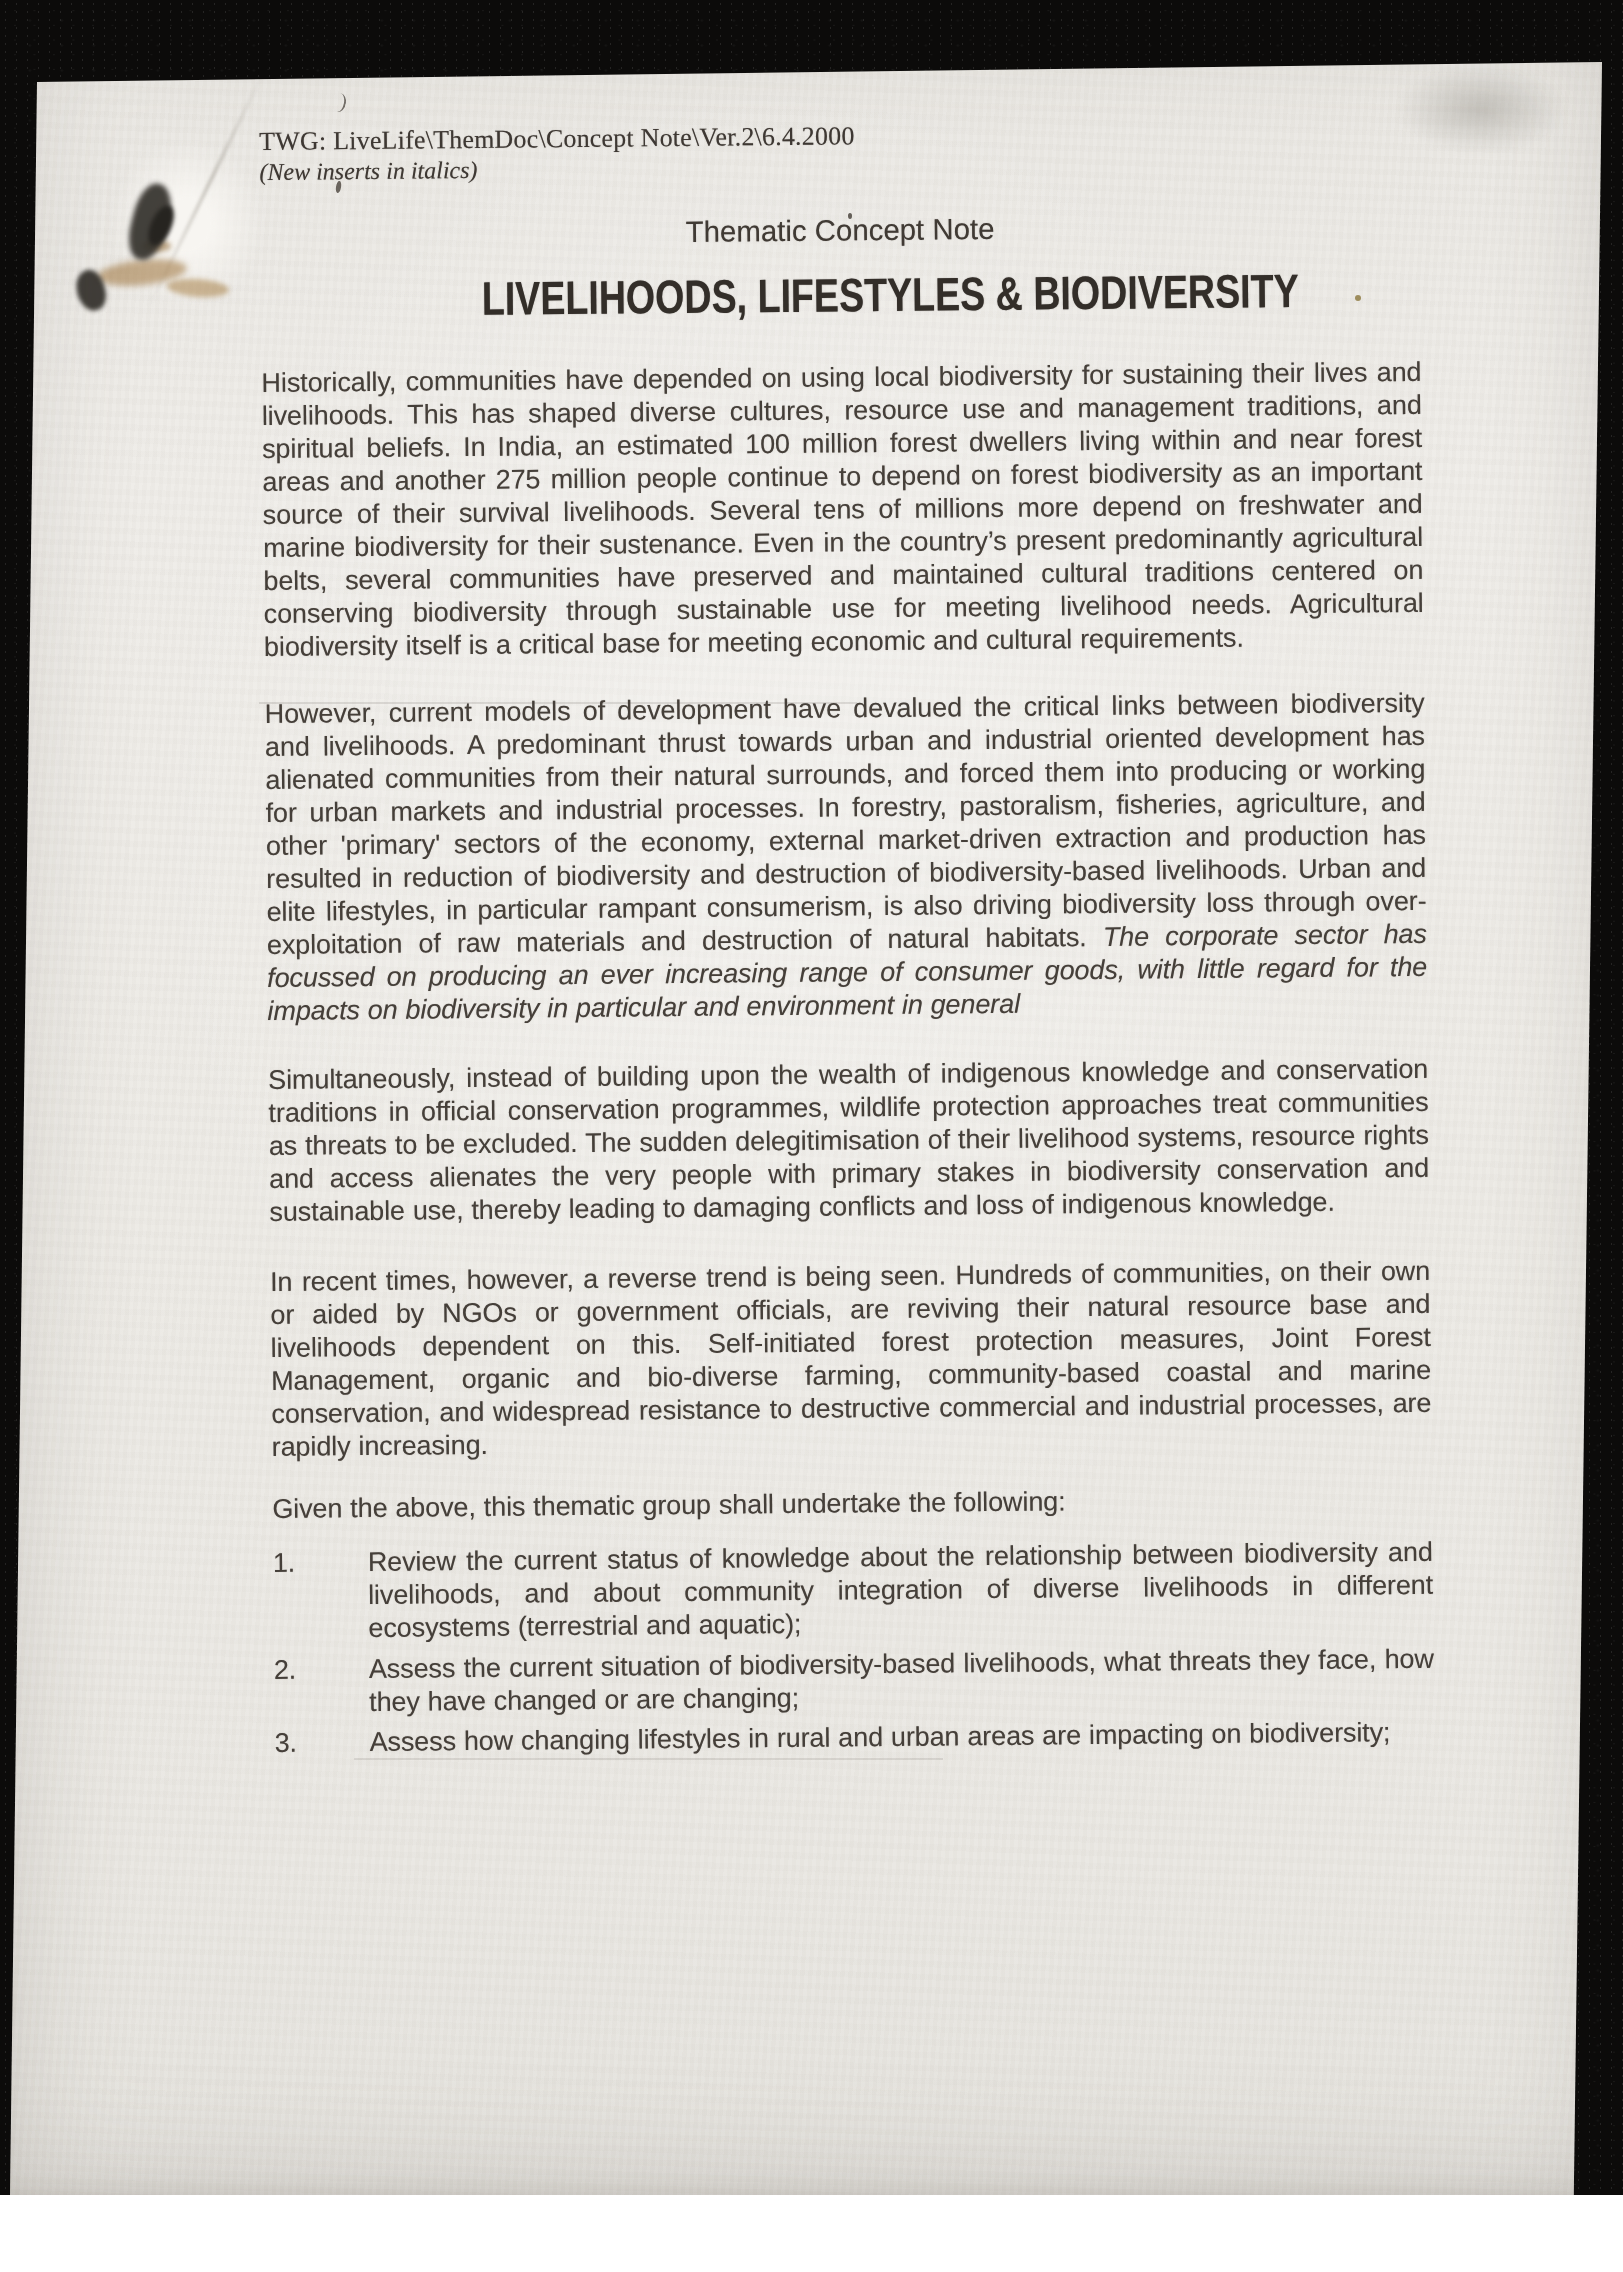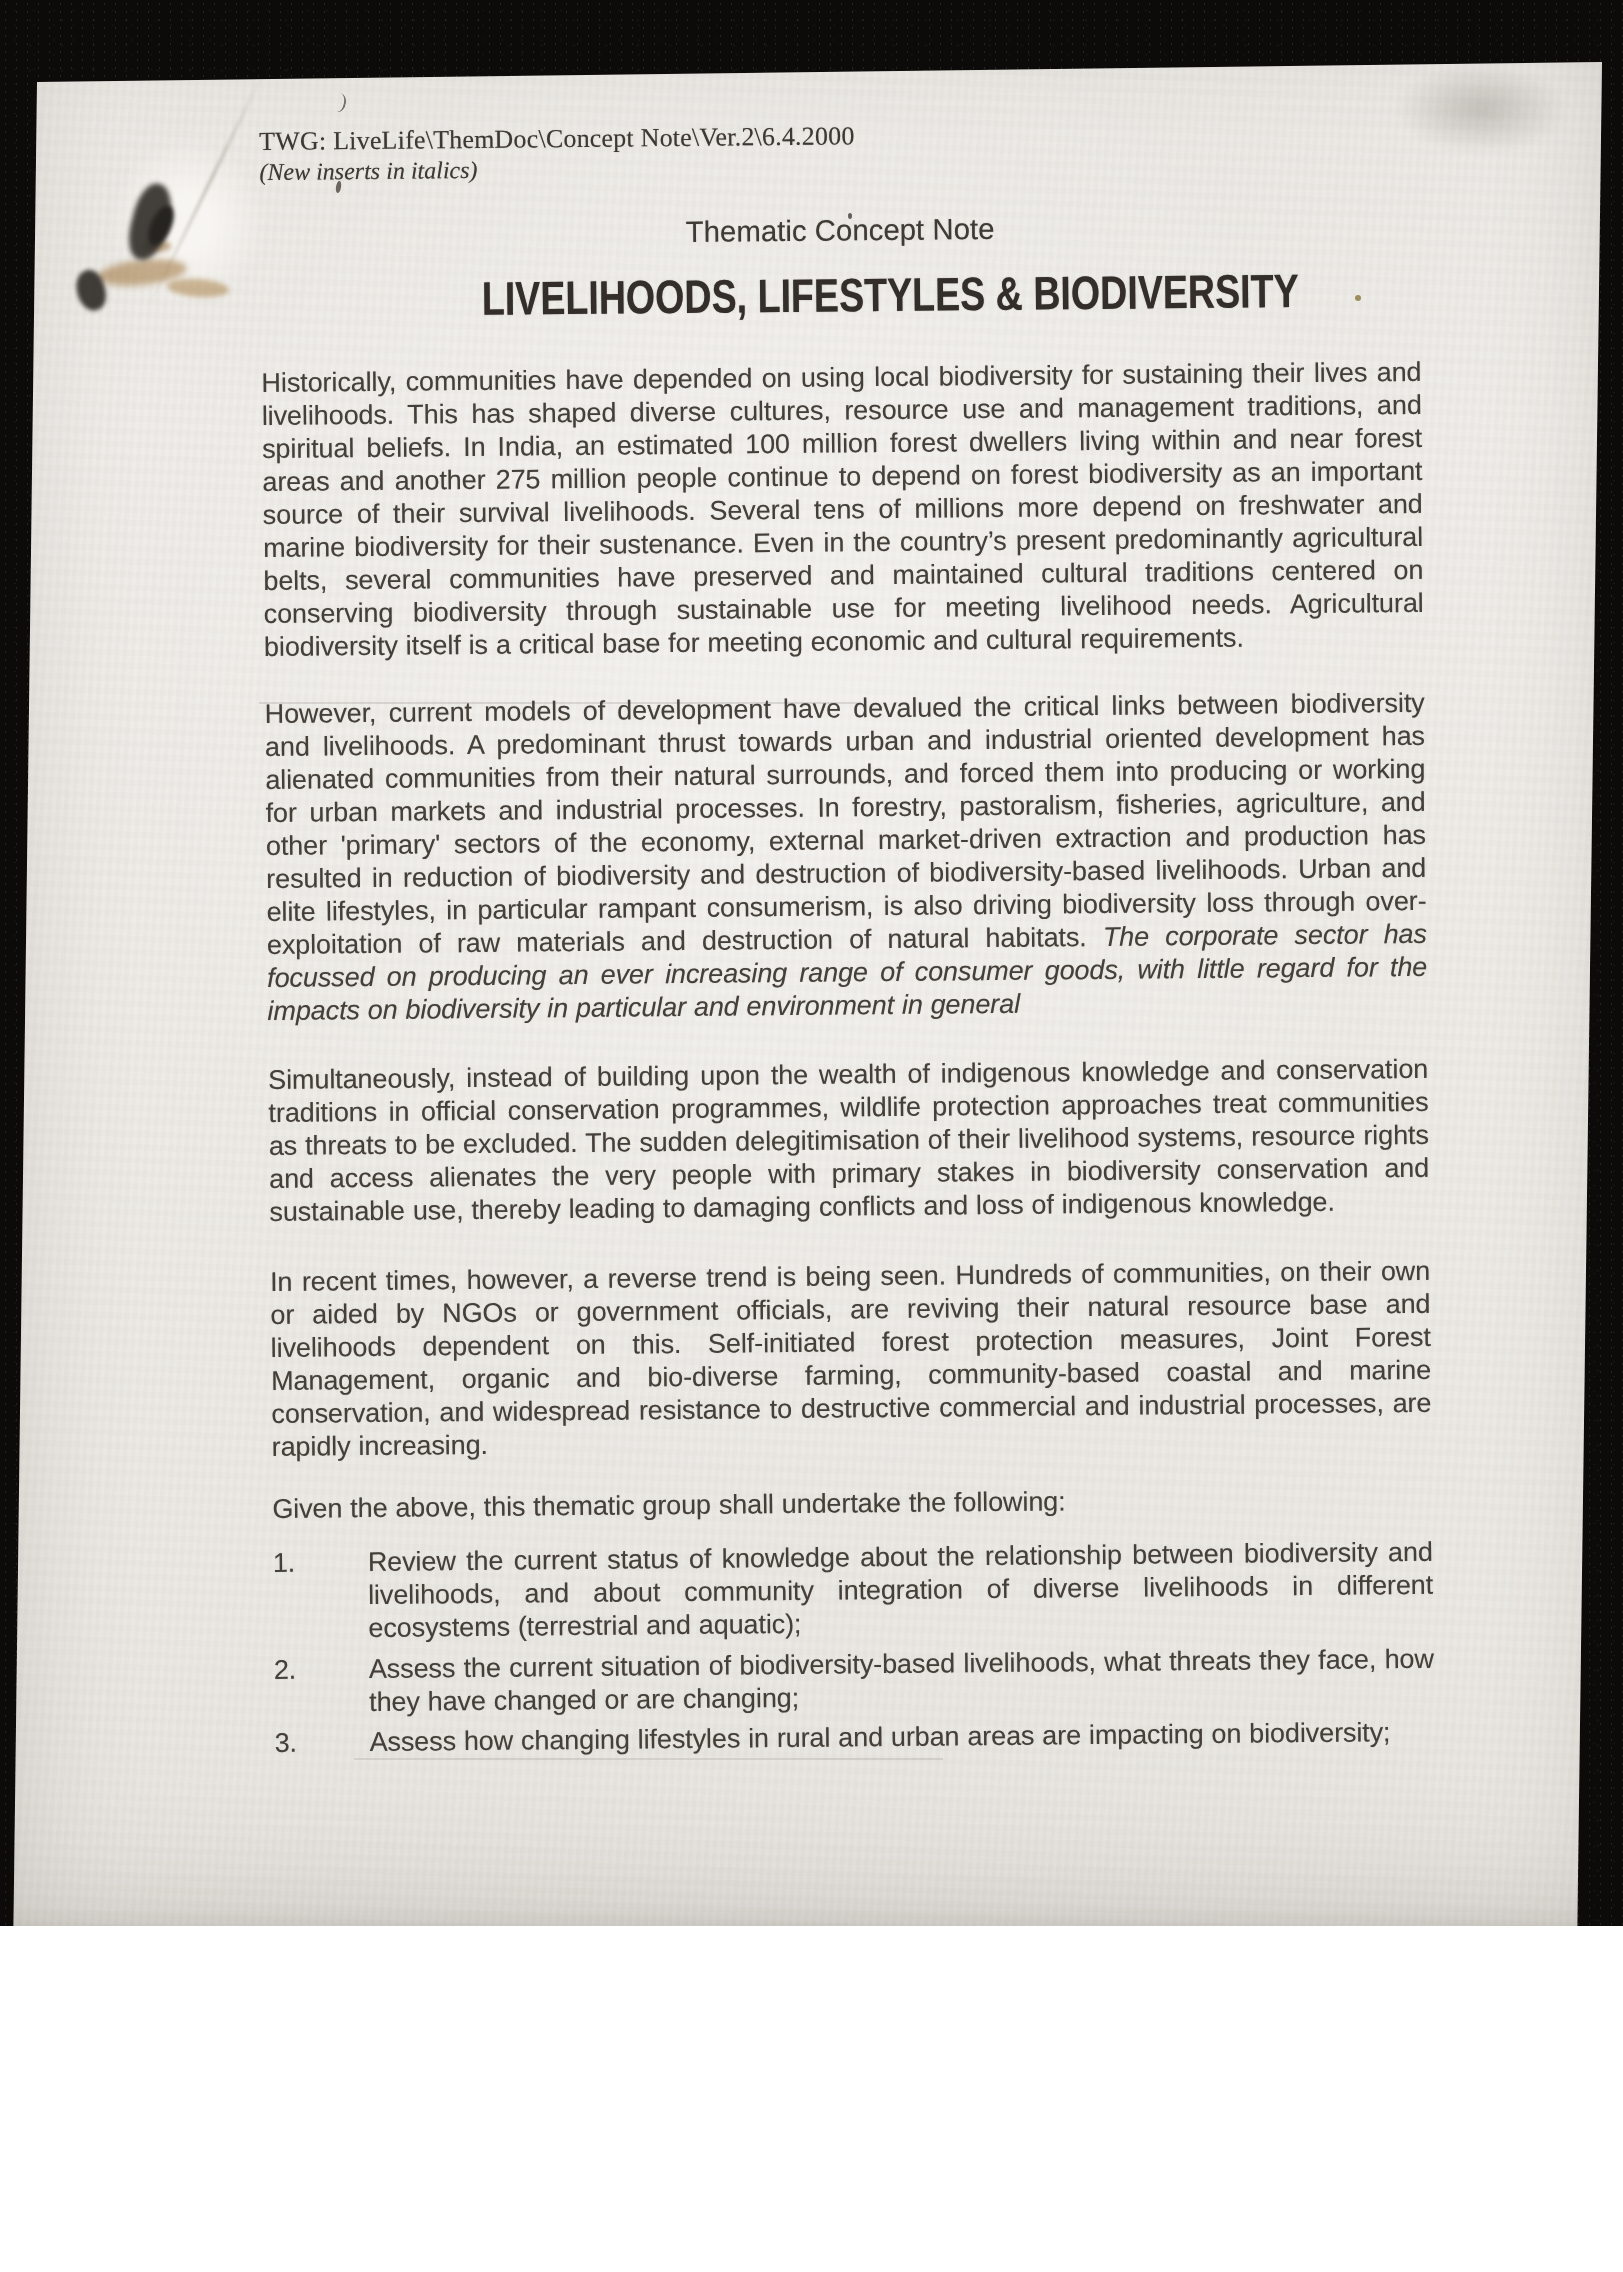--- a/index.html
+++ b/index.html
@@ -9,21 +9,21 @@
     height: 2273px;
     overflow: hidden;
     font-family: "Liberation Sans", sans-serif;
   }
 
   
   .scan-bg {
     position: absolute;
     inset: 0;
     width: 1624px;
-    height: 1926px;
+    height: 2195px;
     background-color: #0c0b0a;
     background-image:
       radial-gradient(rgba(255,255,255,0.10) 0.7px, transparent 1.2px),
       radial-gradient(rgba(255,255,255,0.06) 0.7px, transparent 1.4px),
       radial-gradient(rgba(120,120,120,0.08) 0.9px, transparent 1.9px);
     background-size: 11px 8px, 19.5px 14.7px, 32px 25px;
     background-position: 0 0, 5.2px 3.3px, 13.8px 8px;
   }
 
   

